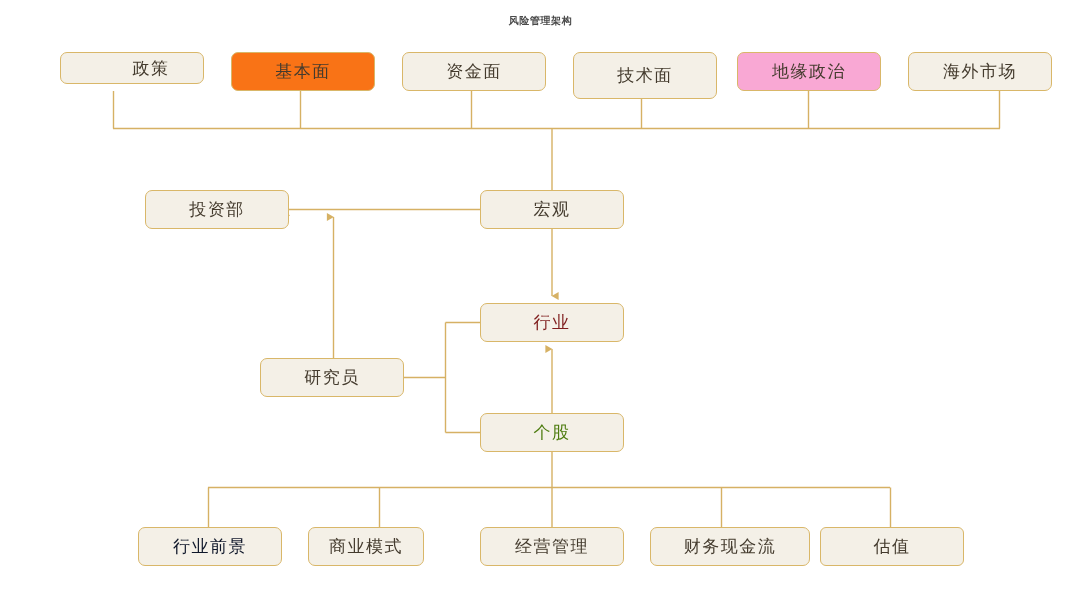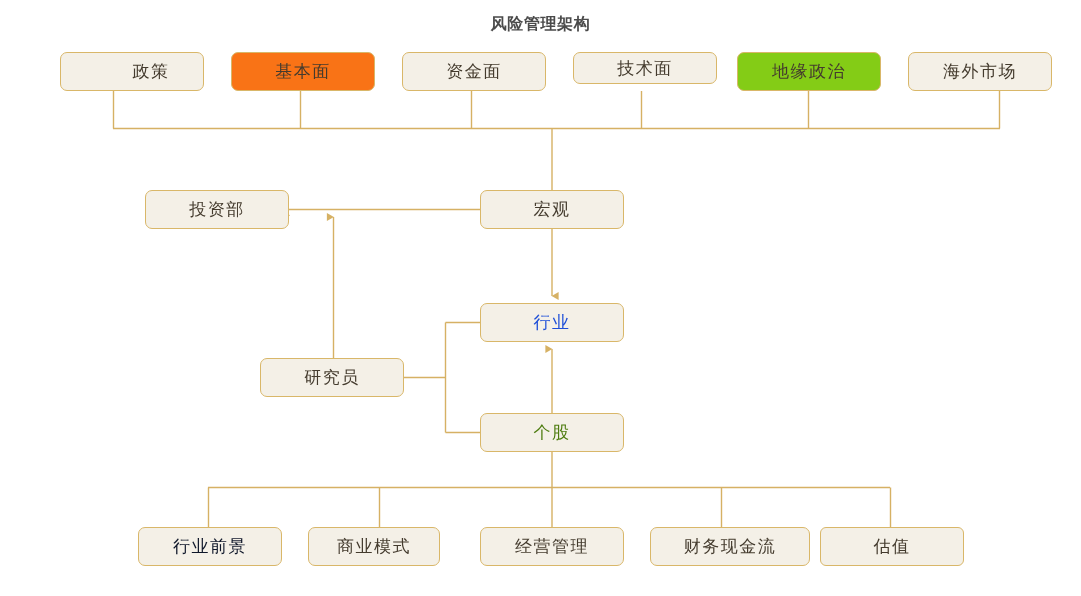--- a/index.html
+++ b/index.html
@@ -46,21 +46,21 @@
     display: block;
     transform: translateY(-0.5px);
   }
   #chart-title {
     position: absolute;
     left: 0;
     top: 14px;
     width: 1081px;
     text-align: center;
     color: #4a4a4a;
-    font-size: 16px;
+    font-size: 10px;
     font-weight: bold;
     letter-spacing: 0.6px;
     font-family: "DejaVu Sans", "Liberation Sans", sans-serif;
   }
 </style>
 </head>
 <body>
 
 <div id="canvas" style="background: rgb(255, 255, 255);">
 
@@ -109,59 +109,59 @@
       <path d="M208,487.5 L890,487.5"></path>
 
       <path d="M208.5,487.5 L208.5,527"></path>
       <path d="M379.5,487.5 L379.5,527"></path>
       <path d="M552,487.5 L552,527"></path>
       <path d="M721.5,487.5 L721.5,527"></path>
       <path d="M890.5,487.5 L890.5,527"></path>
     </g>
   </svg>
 
-  <div class="node" style="left: 60px; top: 52px; width: 144px; height: 39px; background: rgb(244, 240, 231); border-color: rgb(217, 183, 105); color: rgb(68, 59, 46); padding-left: 38px;">
+  <div class="node" style="left: 60px; top: 52px; width: 144px; height: 32px; background: rgb(244, 240, 231); border-color: rgb(217, 183, 105); color: rgb(68, 59, 46); padding-left: 38px;">
     <span class="node-label">政策</span>
   </div>
   <div class="node" style="left: 231px; top: 52px; width: 144px; height: 39px; background: #f97316; border-color: rgb(217, 183, 105); color: rgb(68, 59, 46);">
     <span class="node-label">基本面</span>
   </div>
   <div class="node" style="left: 402px; top: 52px; width: 144px; height: 39px; background: rgb(244, 240, 231); border-color: rgb(217, 183, 105); color: rgb(68, 59, 46);">
     <span class="node-label">资金面</span>
   </div>
-  <div class="node" style="left: 573px; top: 52px; width: 144px; height: 32px; background: rgb(244, 240, 231); border-color: rgb(217, 183, 105); color: rgb(68, 59, 46);">
+  <div class="node" style="left: 573px; top: 52px; width: 144px; height: 47px; background: rgb(244, 240, 231); border-color: rgb(217, 183, 105); color: rgb(68, 59, 46);">
     <span class="node-label">技术面</span>
   </div>
-  <div class="node" style="left: 737px; top: 52px; width: 144px; height: 39px; background: #84cc16; border-color: rgb(217, 183, 105); color: rgb(68, 59, 46);">
+  <div class="node" style="left: 737px; top: 52px; width: 144px; height: 39px; background: #f9a8d4; border-color: rgb(217, 183, 105); color: rgb(68, 59, 46);">
     <span class="node-label">地缘政治</span>
   </div>
   <div class="node" style="left: 908px; top: 52px; width: 144px; height: 39px; background: rgb(244, 240, 231); border-color: rgb(217, 183, 105); color: rgb(68, 59, 46);">
     <span class="node-label">海外市场</span>
   </div>
 
   <div class="node" style="left: 133px; top: 190px; width: 144px; height: 39px; background: rgb(244, 240, 231); border-color: rgb(217, 183, 105); color: rgb(68, 59, 46); margin-left: 12px;">
     <span class="node-label">投资部</span>
   </div>
   <div class="node" style="left: 480px; top: 190px; width: 144px; height: 39px; background: rgb(244, 240, 231); border-color: rgb(217, 183, 105); color: rgb(68, 59, 46);">
     <span class="node-label">宏观</span>
   </div>
-  <div class="node" style="left: 480px; top: 303px; width: 144px; height: 39px; background: rgb(244, 240, 231); border-color: rgb(217, 183, 105); color: #1d4ed8;">
+  <div class="node" style="left: 480px; top: 303px; width: 144px; height: 39px; background: rgb(244, 240, 231); border-color: rgb(217, 183, 105); color: #7f1d1d;">
     <span class="node-label">行业</span>
   </div>
   <div class="node" style="left: 260px; top: 358px; width: 144px; height: 39px; background: rgb(244, 240, 231); border-color: rgb(217, 183, 105); color: rgb(68, 59, 46);">
     <span class="node-label">研究员</span>
   </div>
   <div class="node" style="left: 480px; top: 413px; width: 144px; height: 39px; background: rgb(244, 240, 231); border-color: rgb(217, 183, 105); color: #4d7c0f;">
     <span class="node-label">个股</span>
   </div>
 
   <div class="node" style="left: 138px; top: 527px; width: 144px; height: 39px; background: rgb(244, 240, 231); border-color: rgb(217, 183, 105); color: #0f172a;">
     <span class="node-label">行业前景</span>
   </div>
-  <div class="node" style="left: 308px; top: 527px; width: 132px; height: 39px; background: rgb(244, 240, 231); border-color: rgb(217, 183, 105); color: rgb(68, 59, 46);">
+  <div class="node" style="left: 308px; top: 527px; width: 116px; height: 39px; background: rgb(244, 240, 231); border-color: rgb(217, 183, 105); color: rgb(68, 59, 46);">
     <span class="node-label">商业模式</span>
   </div>
   <div class="node" style="left: 480px; top: 527px; width: 144px; height: 39px; background: rgb(244, 240, 231); border-color: rgb(217, 183, 105); color: rgb(68, 59, 46);">
     <span class="node-label">经营管理</span>
   </div>
   <div class="node" style="left: 650px; top: 527px; width: 160px; height: 39px; background: rgb(244, 240, 231); border-color: rgb(217, 183, 105); color: rgb(68, 59, 46);">
     <span class="node-label">财务现金流</span>
   </div>
   <div class="node" style="left: 820px; top: 527px; width: 144px; height: 39px; background: rgb(244, 240, 231); border-color: rgb(217, 183, 105); color: rgb(68, 59, 46); border-radius: 6px;">
     <span class="node-label">估值</span>

